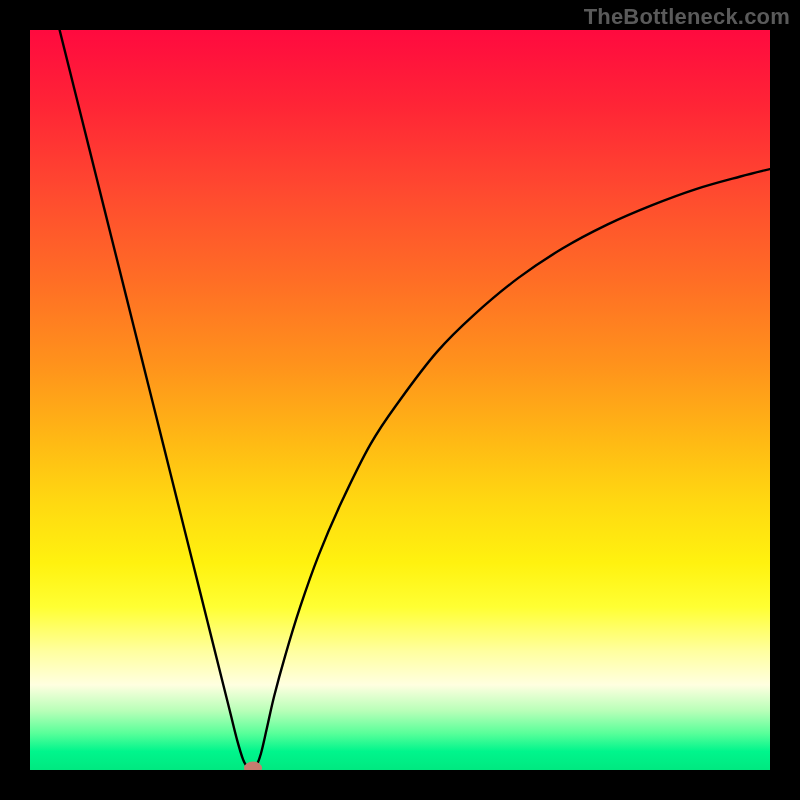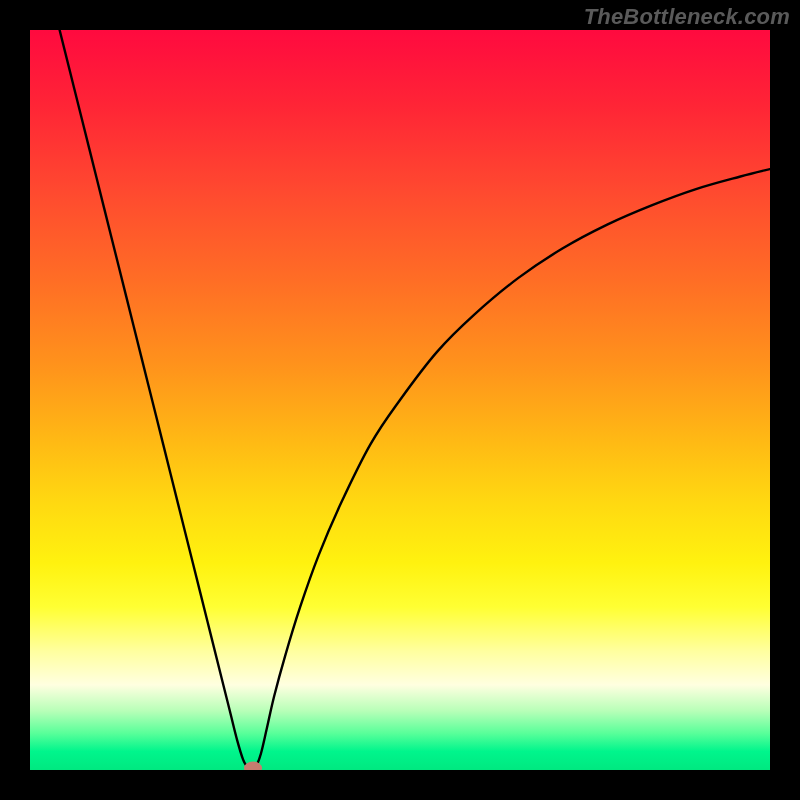--- a/index.html
+++ b/index.html
@@ -19,21 +19,20 @@
   }
   .watermark {
     position: absolute;
     top: 4px;
     right: 10px;
     color: #5a5a5a;
     font-size: 22px;
     font-weight: 600;
     letter-spacing: 0.2px;
     user-select: none;
-    font-style: italic;
   }
   .plot-rect {
     position: absolute;
     left: 30px;
     top: 30px;
     width: 740px;
     height: 740px;
     overflow: hidden;
   }
   .gradient {

